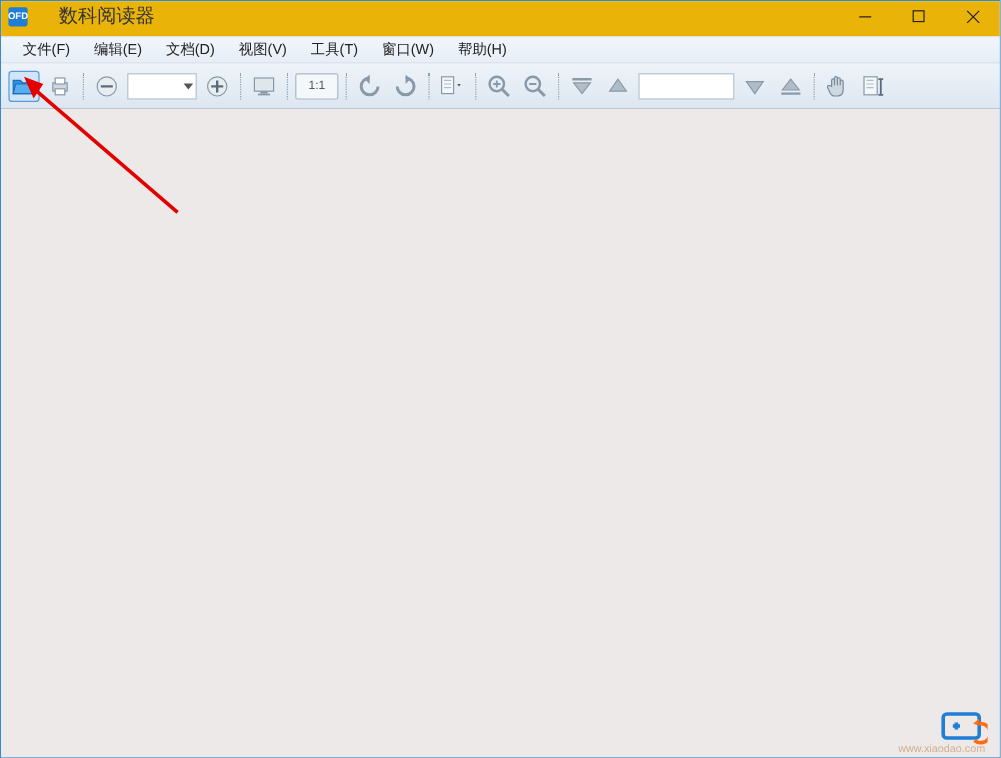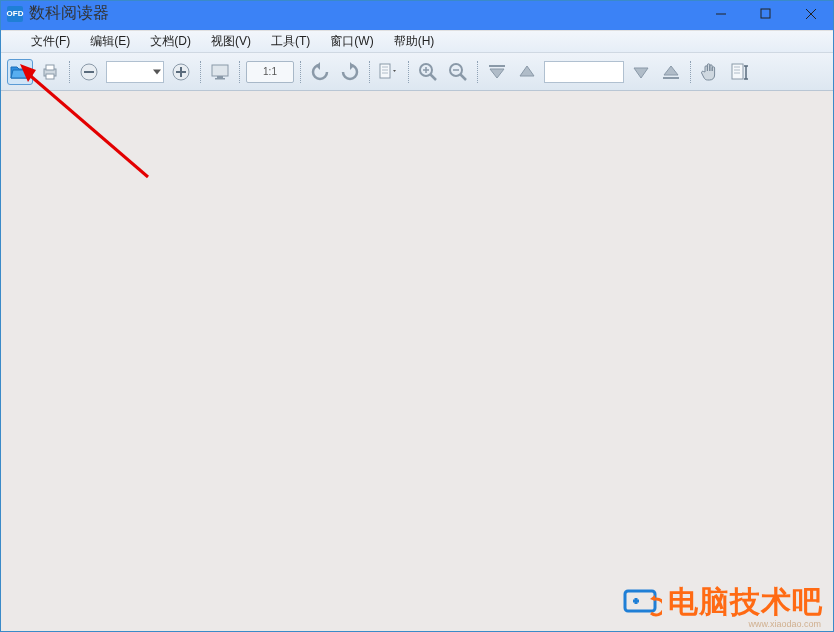--- a/index.html
+++ b/index.html
@@ -15,25 +15,26 @@
     .window {
       width: 834px;
       height: 632px;
       border: 1px solid #3a8ac8;
       display: flex;
       flex-direction: column;
       background: #fff;
     }
     .titlebar {
       height: 30px;
-      background: #3b82f6;
+      background: #eab308;
       display: flex;
       align-items: center;
       padding: 0 0 4px 6px;
       border-bottom: 1px solid #e0e0e0;
+      gap: 20px;
     }
     .titlebar-icon {
       width: 16px;
       height: 16px;
       background: #1f7fd6;
       color: #fff;
       font-size: 8px;
       font-weight: bold;
       display: flex;
       align-items: center;
@@ -56,21 +57,21 @@
       justify-content: center;
       color: #333;
       cursor: pointer;
     }
     .win-btn svg { stroke: #222; }
     .menubar {
       height: 22px;
       background: linear-gradient(#f2f6fb, #e6eef7);
       display: flex;
       align-items: flex-start;
-      padding: 0 22px;
+      padding: 0 10px;
       gap: 4px;
       border-bottom: 1px solid #cfd8e2;
     }
     .menu-item {
       padding: 2px 8px;
       color: #222;
       cursor: pointer;
       font-size: 12px;
     }
     .toolbar {
@@ -124,21 +125,21 @@
       position: absolute;
       right: 2px;
       top: 50%;
       transform: translateY(-50%);
       width: 0; height: 0;
       border-left: 4px solid transparent;
       border-right: 4px solid transparent;
       border-top: 5px solid #555;
     }
     .tb-ratio {
-      width: 48px;
+      width: 36px;
       height: 22px;
       border: 1px solid #a8b8c8;
       background: #f5f8fb;
       display: flex;
       align-items: center;
       justify-content: center;
       font-size: 10px;
       color: #555;
       border-radius: 2px;
     }
@@ -366,21 +367,20 @@
 
   <div class="content-area">
     <div class="watermark">
       <svg class="watermark-logo" width="40" height="32" viewBox="0 0 40 32">
         <rect x="3" y="4" width="30" height="20" rx="3" fill="none" stroke="#1f7fd6" stroke-width="3"></rect>
         <path d="M33 12 a8 8 0 1 1 -4 14" fill="none" stroke="#ff6a13" stroke-width="3"></path>
         <path d="M33 8 l0 6 l-5 -2 z" fill="#ff6a13"></path>
         <line x1="14" y1="11" x2="14" y2="17" stroke="#1f7fd6" stroke-width="3"></line>
         <line x1="11" y1="14" x2="17" y2="14" stroke="#1f7fd6" stroke-width="3"></line>
       </svg>
-      <span class="watermark-text">电脑技术吧</span>
     </div>
     <div class="watermark-sub">www.xiaodao.com</div>
   </div>
 </div>
 
 <svg class="arrow-overlay" width="160" height="140">
   <defs>
     <marker id="ah" markerWidth="12" markerHeight="12" refX="2" refY="6" orient="auto">
       <path d="M0 0 L12 6 L0 12 z" fill="#e30000"></path>
     </marker>

